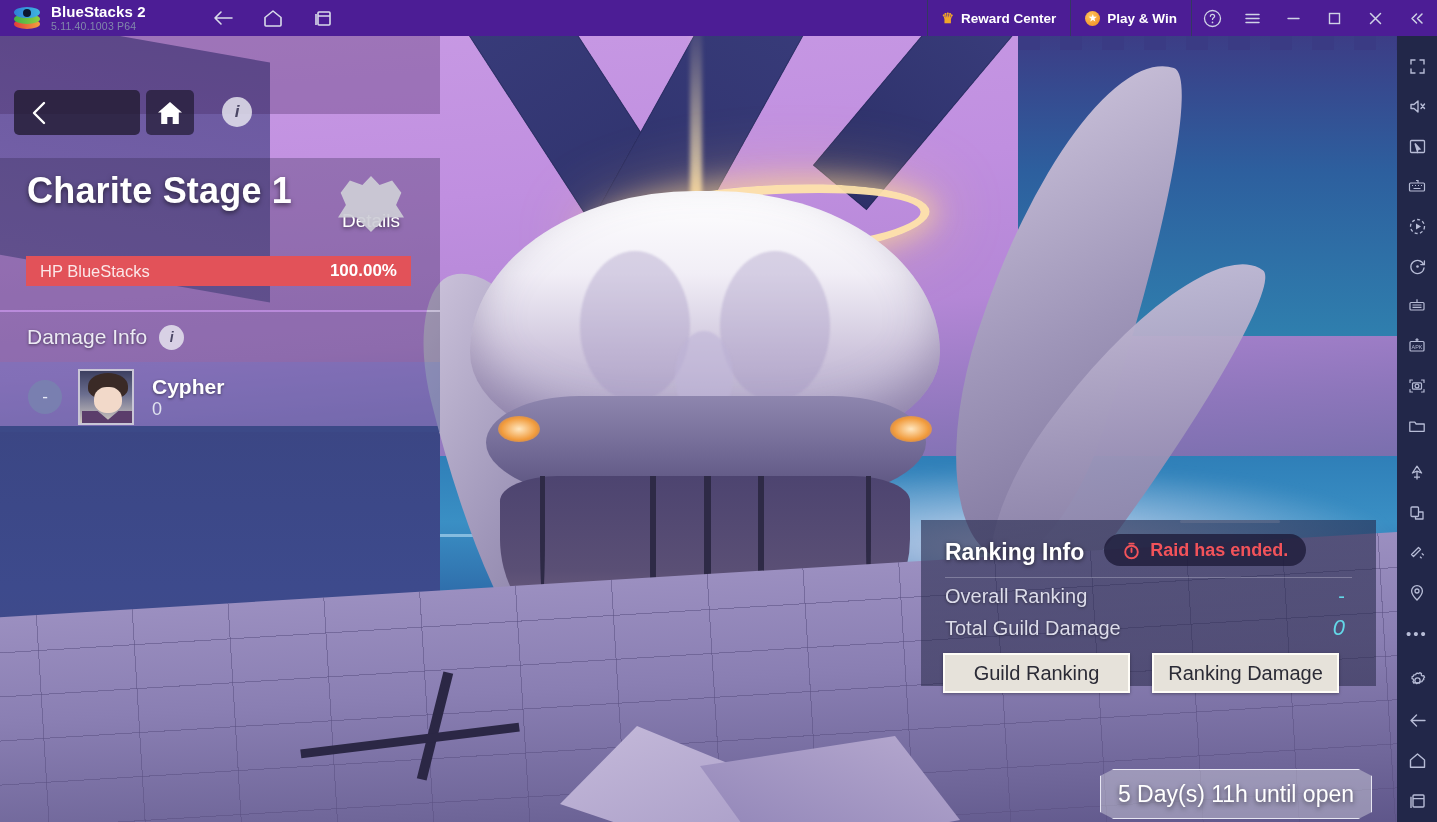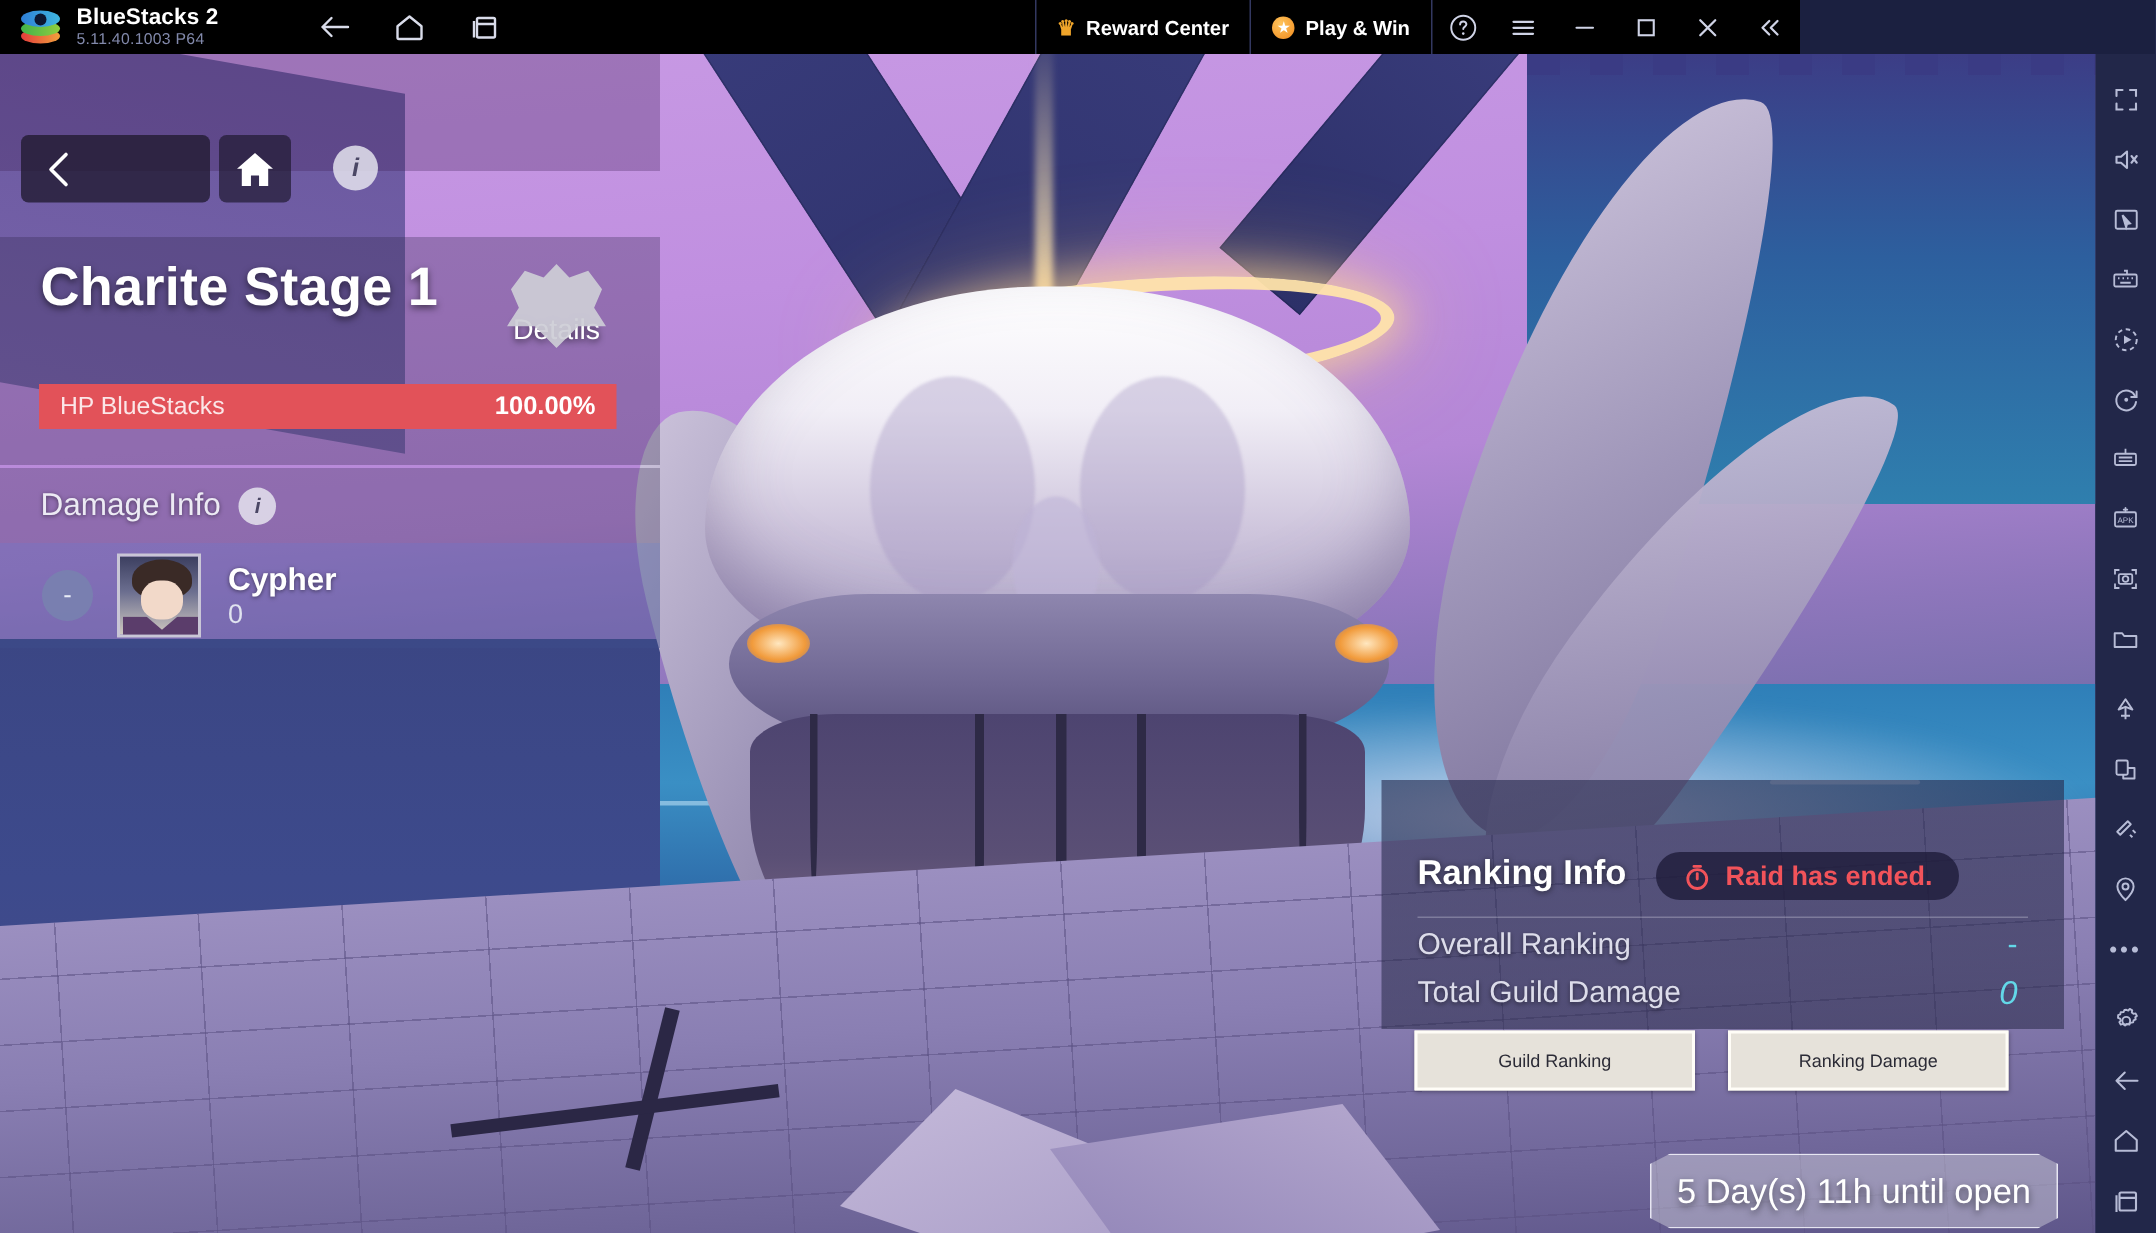--- a/index.html
+++ b/index.html
@@ -5,22 +5,22 @@
   * { box-sizing: border-box; margin:0; padding:0; }
   html,body{
     width:1437px; height:822px; overflow:hidden;
     background:#1b2040;
     font-family:"Liberation Sans", sans-serif;
   }
   #app{ position:relative; width:1437px; height:822px; overflow:hidden; }
 
   
   .titlebar{
-    position:absolute; left:0; top:0; width:1200px; height:36px;
-    background:#000000; display:flex; align-items:center; z-index:50;
+    position:absolute; left:0; top:0; width:1437px; height:36px;
+    background:#4c1d95; display:flex; align-items:center; z-index:50;
   }
   .bs-logo{ width:26px; height:26px; margin-left:14px; position:relative; flex:0 0 auto; }
   .bs-logo i{ position:absolute; left:0; border-radius:50%; display:block; }
   .bs-l1{ width:26px;height:10px; top:14px; background:linear-gradient(90deg,#e23c3c,#f2a13c); }
   .bs-l2{ width:26px;height:10px; top:9px;  background:linear-gradient(90deg,#41b24a,#8fce3f); }
   .bs-l3{ width:26px;height:11px; top:2px;  background:linear-gradient(90deg,#2f7fd6,#3fb6e0); }
   .bs-eye{ position:absolute; left:9px; top:4px; width:8px; height:8px; border-radius:50%; background:#0d1630; }
   .bs-names{ margin-left:11px; line-height:1.05; }
   .bs-title{ color:#ffffff; font-size:15px; font-weight:bold; letter-spacing:.1px; }
   .bs-ver{ color:#8289ab; font-size:10.5px; margin-top:1px; letter-spacing:.2px; }
@@ -249,39 +249,39 @@
               background:#5b3d6b; clip-path:polygon(0 0,30% 0,50% 55%,70% 0,100% 0,100% 100%,0 100%); }
   .dmg-name{ margin-left:18px; line-height:1.15; }
   .dmg-name .n{ color:#ffffff; font-size:21px; font-weight:bold; text-shadow:0 1px 3px rgba(0,0,0,.5); }
   .dmg-name .v{ color:#e0e3ef; font-size:18px; }
 
   
   .rank-panel{
     position:absolute; left:921px; top:484px; width:455px; height:166px;
     background:linear-gradient(180deg,rgba(38,42,78,.62),rgba(34,36,66,.52));
   }
-  .rank-head{ display:flex; align-items:flex-start; padding:14px 4px 0 24px; gap:20px;margin-top:34px; }
+  .rank-head{ display:flex; align-items:flex-end; padding:14px 4px 0 24px; gap:20px; }
   .rank-head .ttl{ color:#ffffff; font-size:23px; font-weight:bold; text-shadow:0 1px 4px rgba(0,0,0,.6); }
   .raid-badge{
     display:flex; align-items:center; gap:9px; height:32px; padding:0 18px;
     background:rgba(30,28,58,.80); border-radius:16px;
   }
   .raid-badge .txt{ color:#f2535a; font-size:18px; font-weight:bold; }
   .rank-sep{ margin:11px 24px 0 24px; height:1px; background:rgba(225,225,240,.3); }
   .rank-row{
     display:flex; align-items:center; justify-content:space-between;
     padding:2px 31px 0 24px; margin-top:5px;
   }
   .rank-row .lbl{ color:#dcdcea; font-size:20px; text-shadow:0 1px 3px rgba(0,0,0,.45); }
   .rank-row .val{ color:#63d8e8; font-size:22px; font-style:italic; }
   .rank-row .val.dash{ font-size:20px; font-style:normal; }
   .rank-btns{ display:flex; gap:22px; padding:12px 0 0 22px; }
   .rbtn{
     width:187px; height:40px; background:#e6e2da; border:2px solid #fffdf7;
-    color:#2b2b36; font-size:12px; display:flex; align-items:center; justify-content:center;
+    color:#2b2b36; font-size:20px; display:flex; align-items:center; justify-content:center;
     cursor:pointer; box-shadow:0 1px 3px rgba(0,0,0,.35);
   }
 
   
   .countdown{
     position:absolute; left:1100px; top:733px; width:272px; height:50px;
     background:rgba(222,222,228,.42); border:1px solid rgba(248,248,255,.82);
     clip-path:polygon(0 14%, 5% 0, 95% 0, 100% 14%, 100% 86%, 95% 100%, 5% 100%, 0 86%);
     display:flex; align-items:center; justify-content:center;
   }

